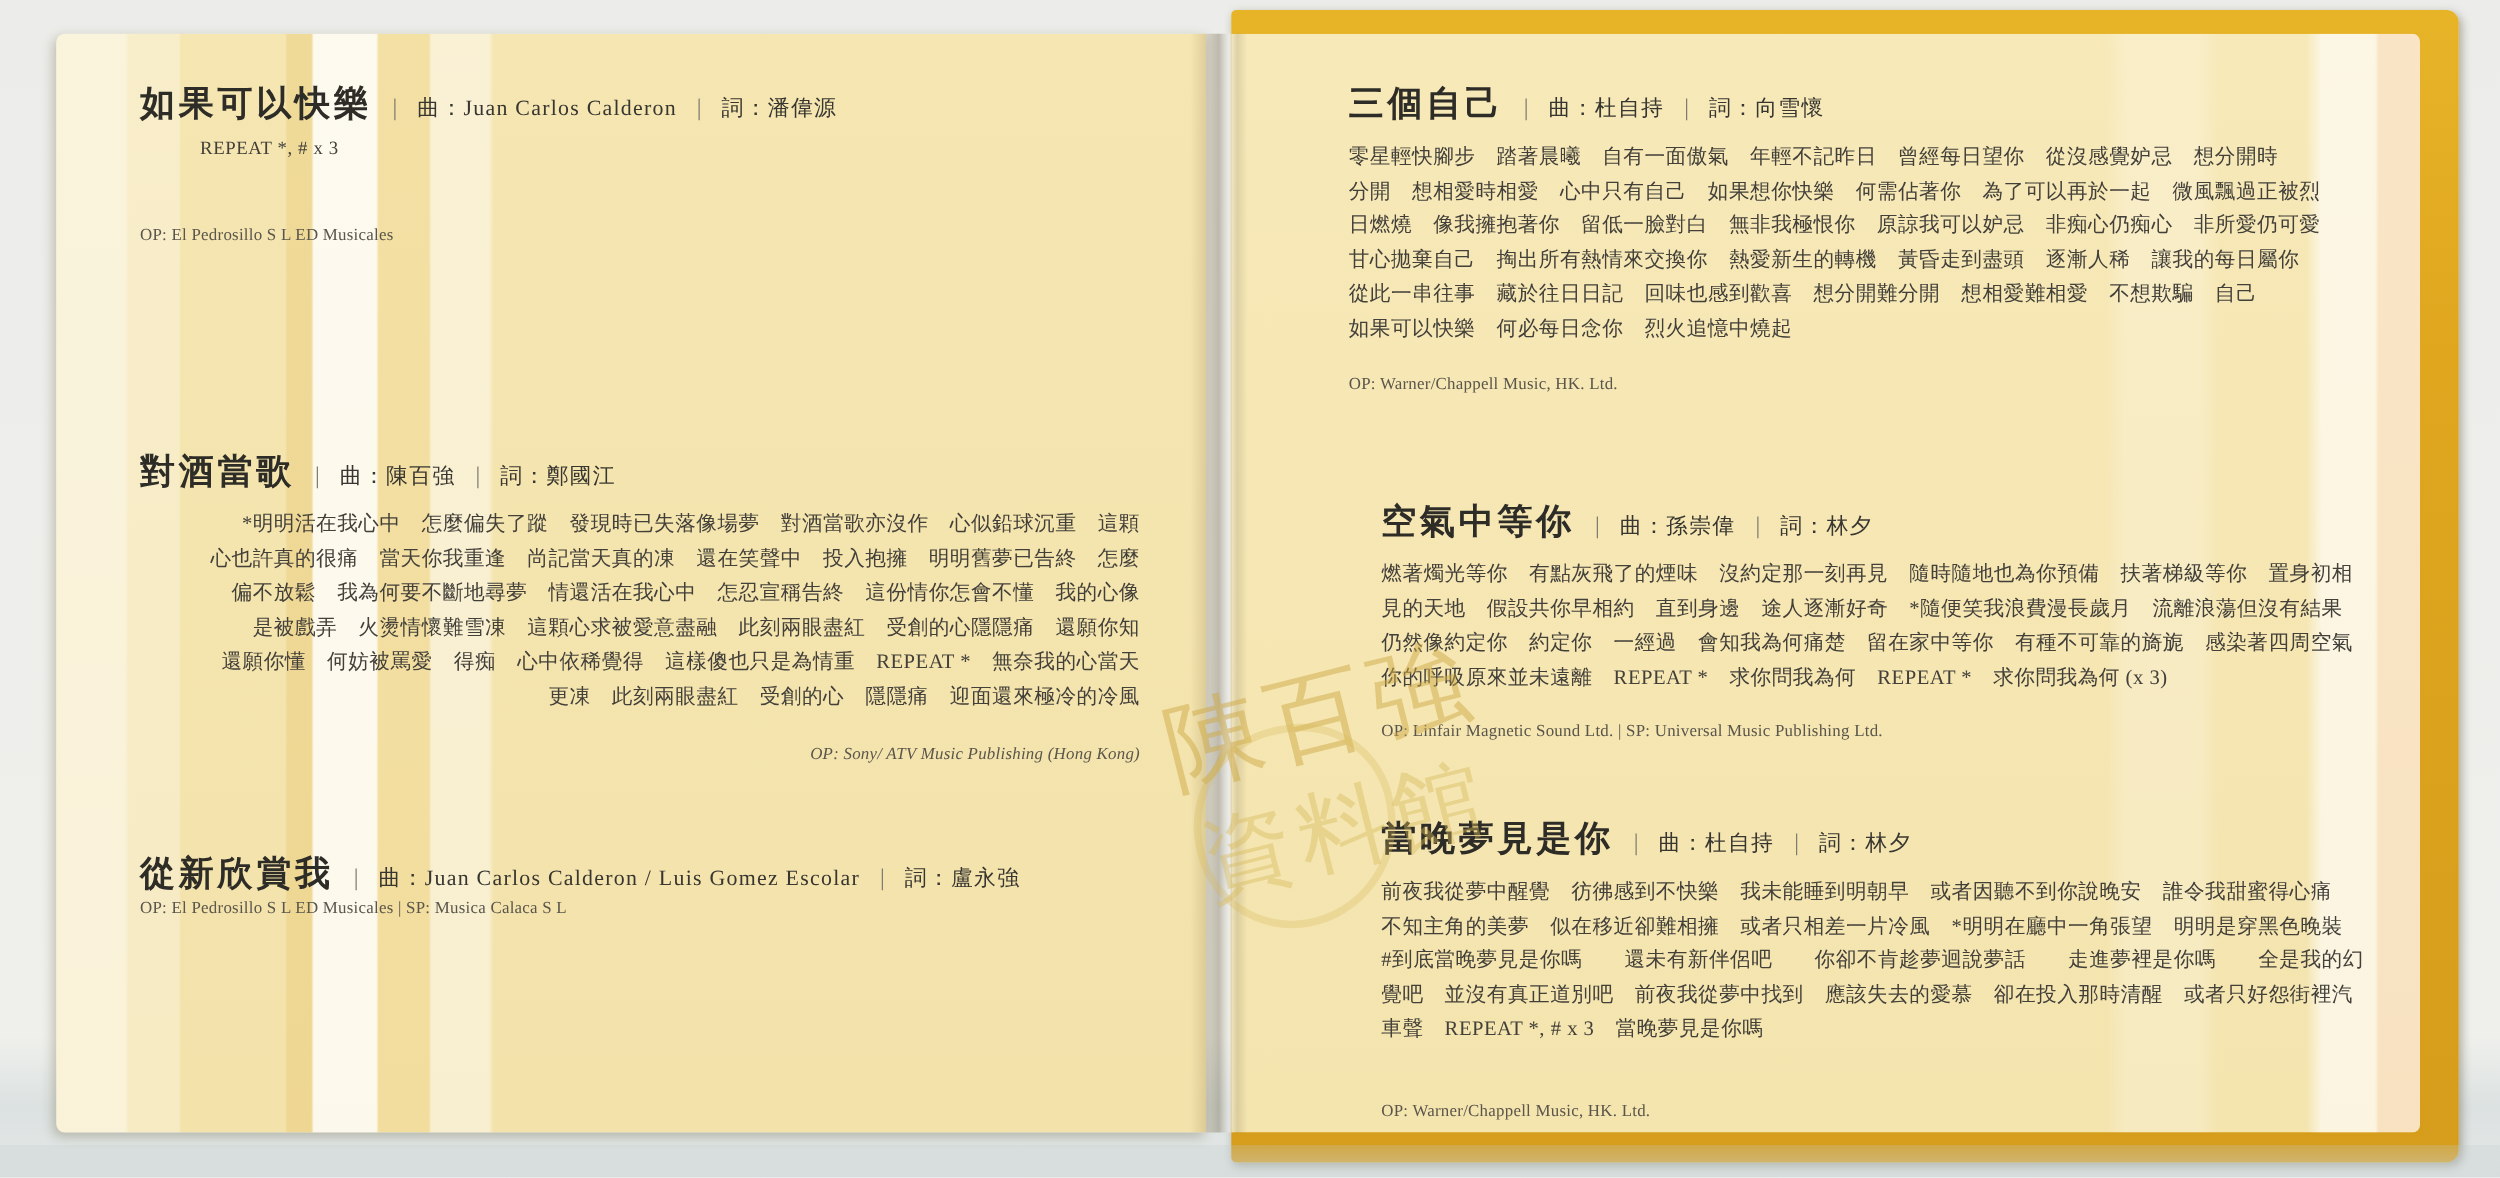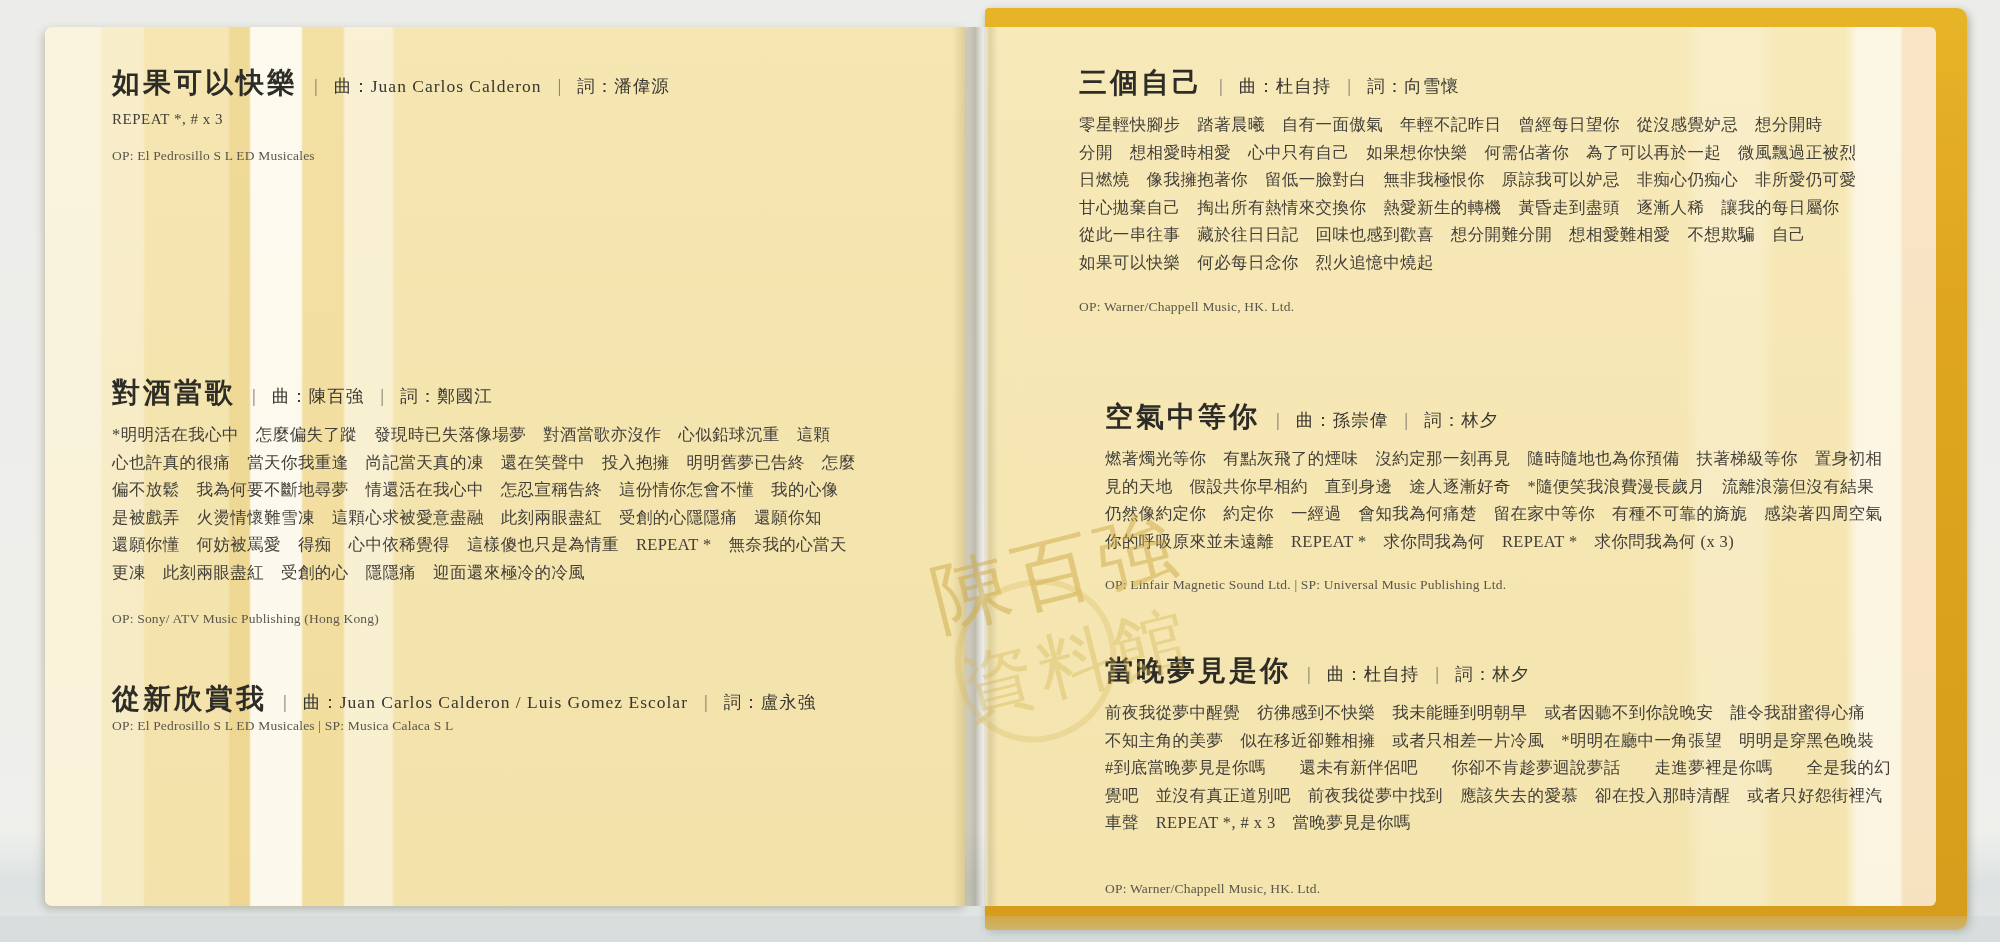--- a/index.html
+++ b/index.html
@@ -57,24 +57,24 @@
   .song-head{display:flex;align-items:baseline;white-space:nowrap;}
   .song-title{
     font-size:28px;font-weight:bold;color:#2e2c27;letter-spacing:3px;
   }
   .sep{color:#7d7a6f;font-size:19px;margin:0 16px;font-weight:400;}
   .credit{font-size:17.5px;color:#383630;letter-spacing:1px;}
   .lyrics{
     margin-top:9px;font-size:16.5px;line-height:27.6px;color:#43403a;
     white-space:pre;letter-spacing:.4px;
   }
-  .note{margin-top:9px;font-size:15px;color:#43403a;letter-spacing:.5px;}
+  .note{margin-top:9px;font-size:15px;color:#43403a;letter-spacing:.5px;margin-left:48px;}
   .op{font-size:13.5px;color:#5a564b;letter-spacing:.2px;}
-  .s1 .op{margin-top:20px;font-family:Liberation Serif, serif;}
-  .s2 .op{margin-top:24px;}
+  .s1 .op{margin-top:52px;font-family:Liberation Serif, serif;}
+  .s2 .op{margin-top:24px;font-style:italic;}
   .s3 .op{}
   .s4 .op{margin-top:22px;}
   .s5 .op{margin-top:22px;}
   .s6 .op{margin-top:44px;}
   .watermark{
     position:absolute;color:rgba(205,170,70,.50);
     font-size:78px;letter-spacing:6px;transform:rotate(-14deg);
     pointer-events:none;white-space:nowrap;
   }
   .wm1{left:930px;top:520px;}
@@ -106,21 +106,21 @@
       <span class="song-title">如果可以快樂</span>
       <span class="sep">|</span>
       <span class="credit">曲：Juan Carlos Calderon</span>
       <span class="sep">|</span>
       <span class="credit">詞：潘偉源</span>
     </div>
     <div class="note">REPEAT *, # x 3</div>
     <div class="op">OP: El Pedrosillo S L ED Musicales</div>
   </div>
 
-  <div class="song s2" style="left:112px;top:374px;width:800px;">
+  <div class="song s2" style="left:112px;top:358px;width:800px;text-align:right;">
     <div class="song-head">
       <span class="song-title">對酒當歌</span>
       <span class="sep">|</span>
       <span class="credit">曲：陳百強</span>
       <span class="sep">|</span>
       <span class="credit">詞：鄭國江</span>
     </div>
     <div class="lyrics">*明明活在我心中　怎麼偏失了蹤　發現時已失落像場夢　對酒當歌亦沒作　心似鉛球沉重　這顆
 心也許真的很痛　當天你我重逢　尚記當天真的凍　還在笑聲中　投入抱擁　明明舊夢已告終　怎麼
 偏不放鬆　我為何要不斷地尋夢　情還活在我心中　怎忍宣稱告終　這份情你怎會不懂　我的心像

